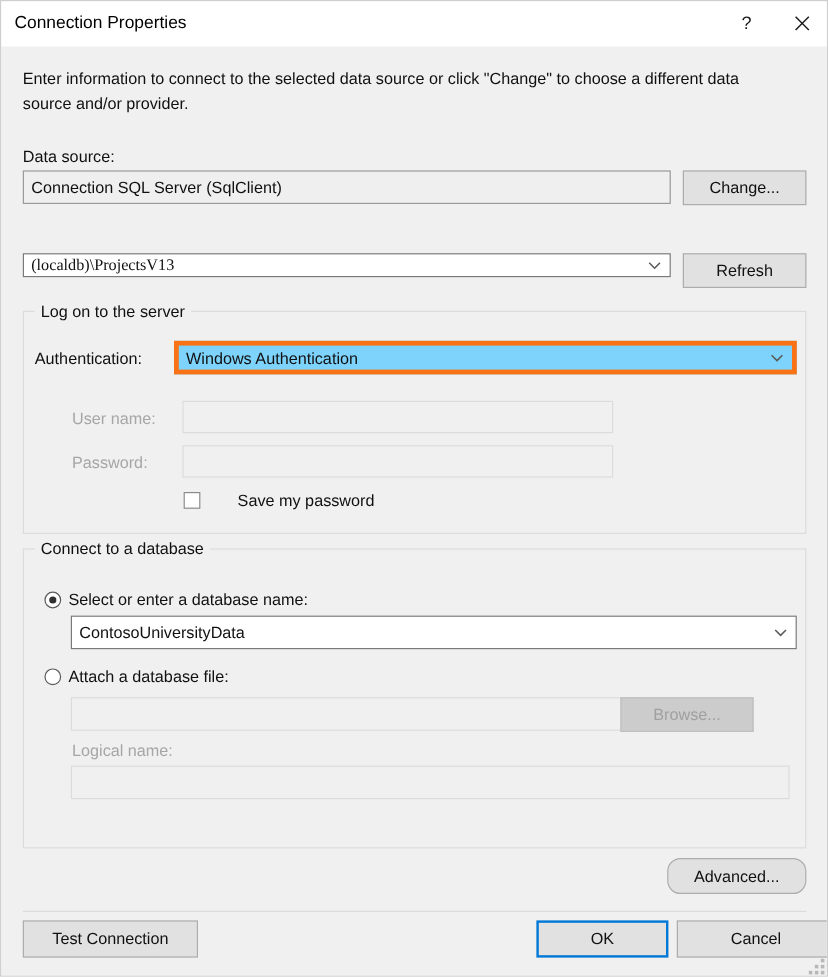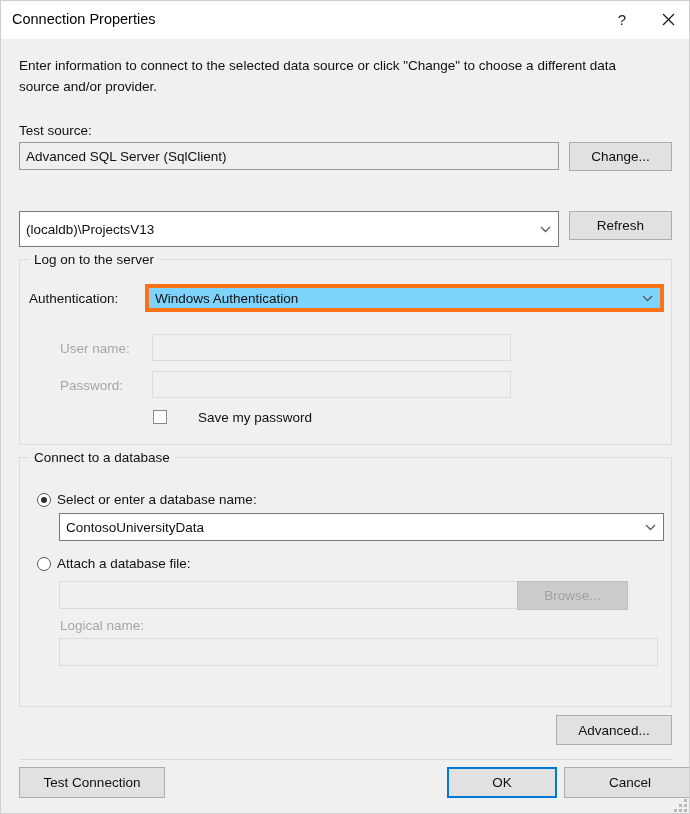--- a/index.html
+++ b/index.html
@@ -212,26 +212,26 @@
           <line x1="12" y1="1" x2="1" y2="12" stroke="#1a1a1a" stroke-width="1.2"></line>
         </svg>
       </span>
     </div>
   </div>
 
   <div class="dlg-body">
 
     <div class="intro">Enter information to connect to the selected data source or click "Change" to choose a different data source and/or provider.</div>
 
-    <div class="field-label" style="left:18px; top:84px;">Test source:</div>
-    <div class="tbox readonly" style="left:18px; top:103px; width:540px; height:28px;">Advanced SQL Server (SqlClient)</div>
+    <div class="field-label" style="left:18px; top:84px;">Data source:</div>
+    <div class="tbox readonly" style="left:18px; top:103px; width:540px; height:28px;">Connection SQL Server (SqlClient)</div>
     <div class="btn" style="left:568px; top:103px; width:103px; height:29px;">Change...</div>
 
     <div class="field-label" style="left:18px; top:150px;margin-top:21px;">Server name:</div>
-    <div class="tbox" style="left:18px; top:172px; width:540px; height:36px;">
+    <div class="tbox" style="left:18px; top:172px; width:540px; height:20px;font-family:Liberation Serif, serif;">
       <span>(localdb)\ProjectsV13</span>
       <span class="chev">
         <svg width="11" height="7" viewBox="0 0 11 7">
           <polyline points="1,1 5.5,5.5 10,1" fill="none" stroke="#5a5a5a" stroke-width="1.3"></polyline>
         </svg>
       </span>
     </div>
     <div class="btn" style="left:568px; top:172px; width:103px; height:29px;">Refresh</div>
 
     <div class="group" style="left:18px; top:220px; width:653px; height:186px;"></div>
@@ -273,21 +273,21 @@
 
     <div class="radio" style="left:36px; top:518px;"></div>
     <div class="field-label" style="left:56px; top:517px;">Attach a database file:</div>
 
     <div class="tbox disabled" style="left:58px; top:542px; width:479px; height:28px;"></div>
     <div class="btn disabled" style="left:516px; top:542px; width:111px; height:29px;">Browse...</div>
 
     <div class="field-label disabled" style="left:59px; top:579px;">Logical name:</div>
     <div class="tbox disabled" style="left:58px; top:599px; width:599px; height:28px;"></div>
 
-    <div class="btn" style="left:555px; top:676px; width:116px; height:30px;">Advanced...</div>
+    <div class="btn" style="left:555px; top:676px; width:116px; height:30px;border-radius:11px;">Advanced...</div>
 
     <div class="sep" style="left:18px; top:720px; width:653px;"></div>
 
     <div class="btn" style="left:18px; top:728px; width:146px; height:31px;">Test Connection</div>
     <div class="btn default" style="left:446px; top:728px; width:110px; height:31px;">OK</div>
     <div class="btn" style="left:563px; top:728px; width:132px; height:31px;">Cancel</div>
 
     <div class="grip">
       <i style="left:9px; top:0;"></i>
       <i style="left:9px; top:5px;"></i>

